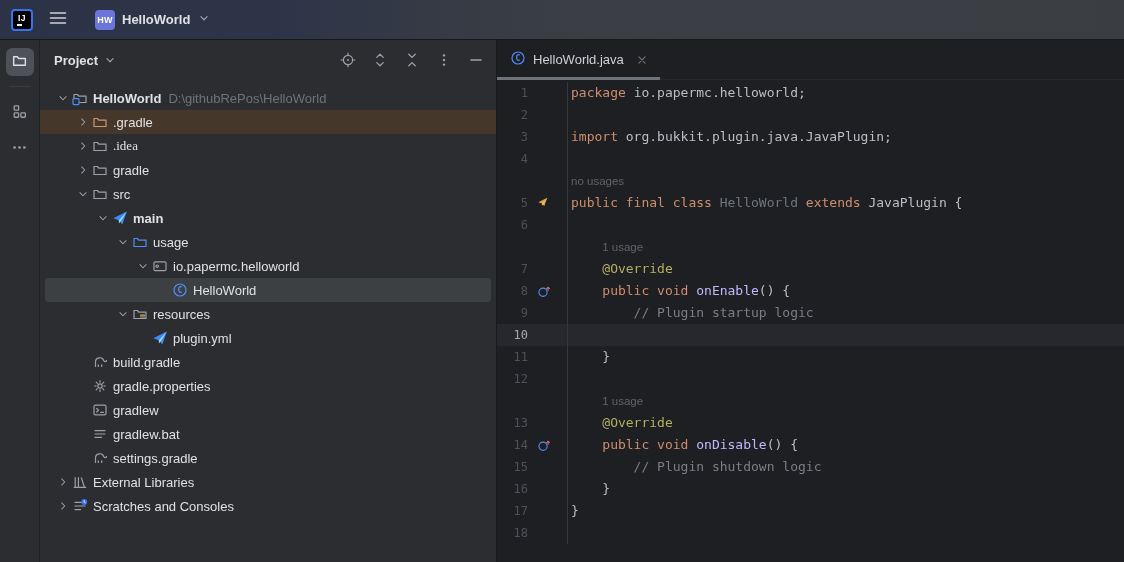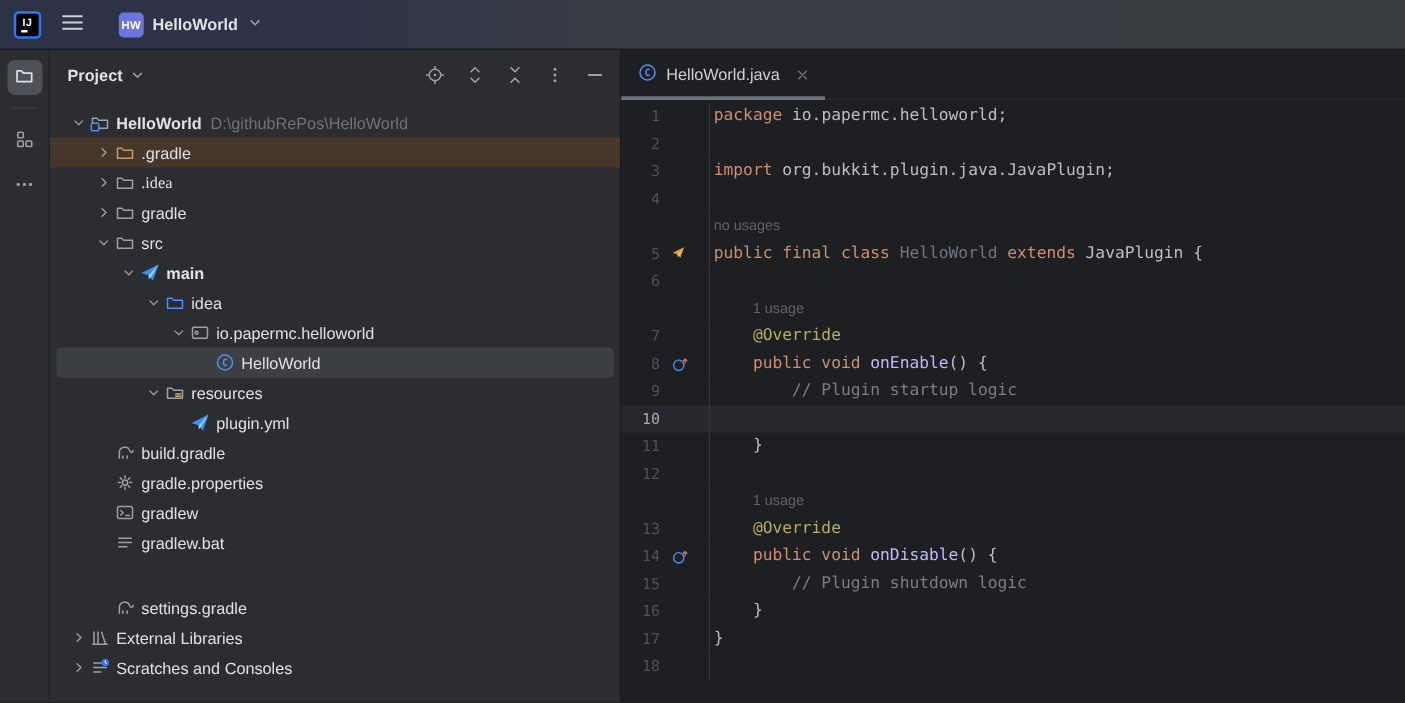--- a/index.html
+++ b/index.html
@@ -248,21 +248,21 @@
           <span class="chev">
             <svg width="14" height="14" viewBox="0 0 16 16">
               <path d="M4.5 6.5 8 10l3.5-3.5" fill="none" stroke="#9da0a8" stroke-width="1.2" stroke-linecap="round" stroke-linejoin="round"></path>
             </svg>
           </span>
           <span class="ticon">
             <svg width="16" height="16" viewBox="0 0 16 16">
               <path d="M2 12.5v-8h3.4l1.4 1.6h7.2v6.4Z" fill="none" stroke="#4f8df7" stroke-width="1.2" stroke-linejoin="round"></path>
             </svg>
           </span>
-          <span class="tlabel">idea</span>
+          <span class="tlabel">usage</span>
         </div>
         <div class="trow" style="padding-left: 94px;">
           <span class="chev">
             <svg width="14" height="14" viewBox="0 0 16 16">
               <path d="M4.5 6.5 8 10l3.5-3.5" fill="none" stroke="#9da0a8" stroke-width="1.2" stroke-linecap="round" stroke-linejoin="round"></path>
             </svg>
           </span>
           <span class="ticon">
             <svg width="16" height="16" viewBox="0 0 16 16">
               <rect x="2" y="3.8" width="12" height="8.8" rx="1.2" fill="none" stroke="#9da0a8" stroke-width="1.2" stroke-linecap="round" stroke-linejoin="round"></rect>
@@ -336,21 +336,21 @@
         </div>
         <div class="trow" style="padding-left: 34px;">
           <span class="chev"></span>
           <span class="ticon">
             <svg width="16" height="16" viewBox="0 0 16 16">
               <path d="M3 4.6h10M3 8h10M3 11.4h6.5" fill="none" stroke="#9da0a8" stroke-width="1.2" stroke-linecap="round" stroke-linejoin="round"></path>
             </svg>
           </span>
           <span class="tlabel">gradlew.bat</span>
         </div>
-        <div class="trow" style="padding-left: 34px; margin-top: 28px;">
+        <div class="trow" style="padding-left: 34px;">
           <span class="chev"></span>
           <span class="ticon">
             <svg width="16" height="16" viewBox="0 0 16 16">
               <path d="M3.5 12.5V8.2a4.3 4.3 0 0 1 8.4-1.4c.2.5.7.9 1.3.9.7 0 1.3-.6 1.3-1.4M6.3 12.5v-1.7M9.7 12.5v-1.7" fill="none" stroke="#9da0a8" stroke-width="1.2" stroke-linecap="round" stroke-linejoin="round"></path>
             </svg>
           </span>
           <span class="tlabel">settings.gradle</span>
         </div>
         <div class="trow" style="padding-left: 14px;">
           <span class="chev">

